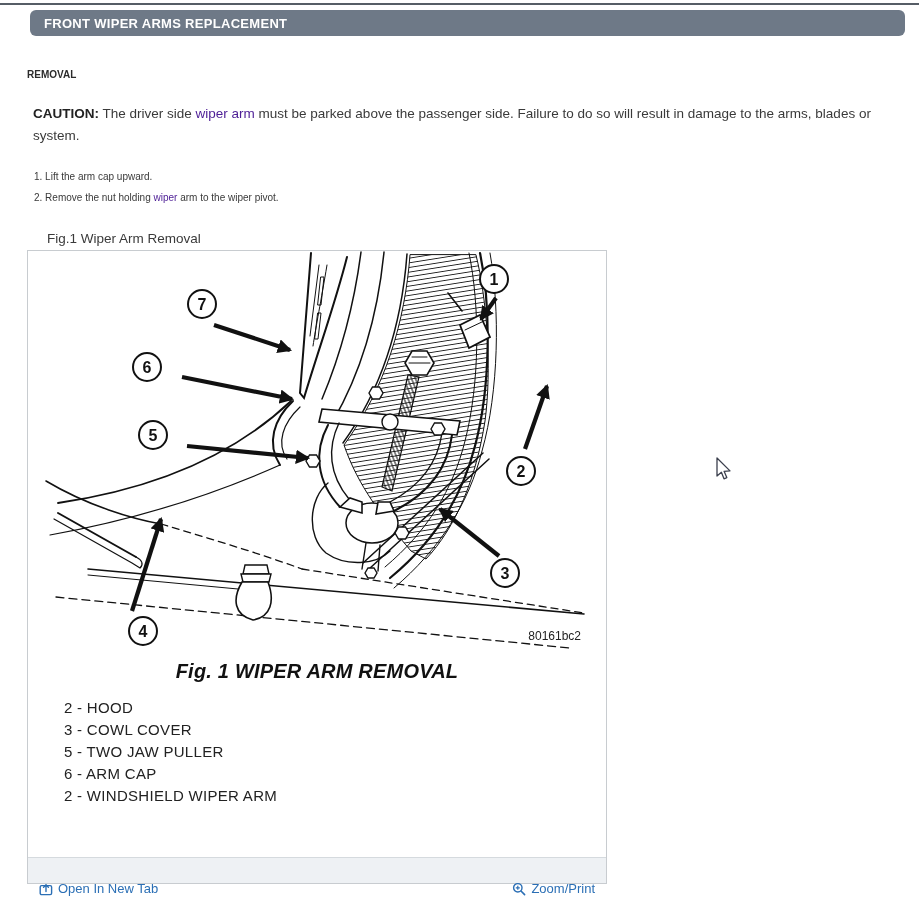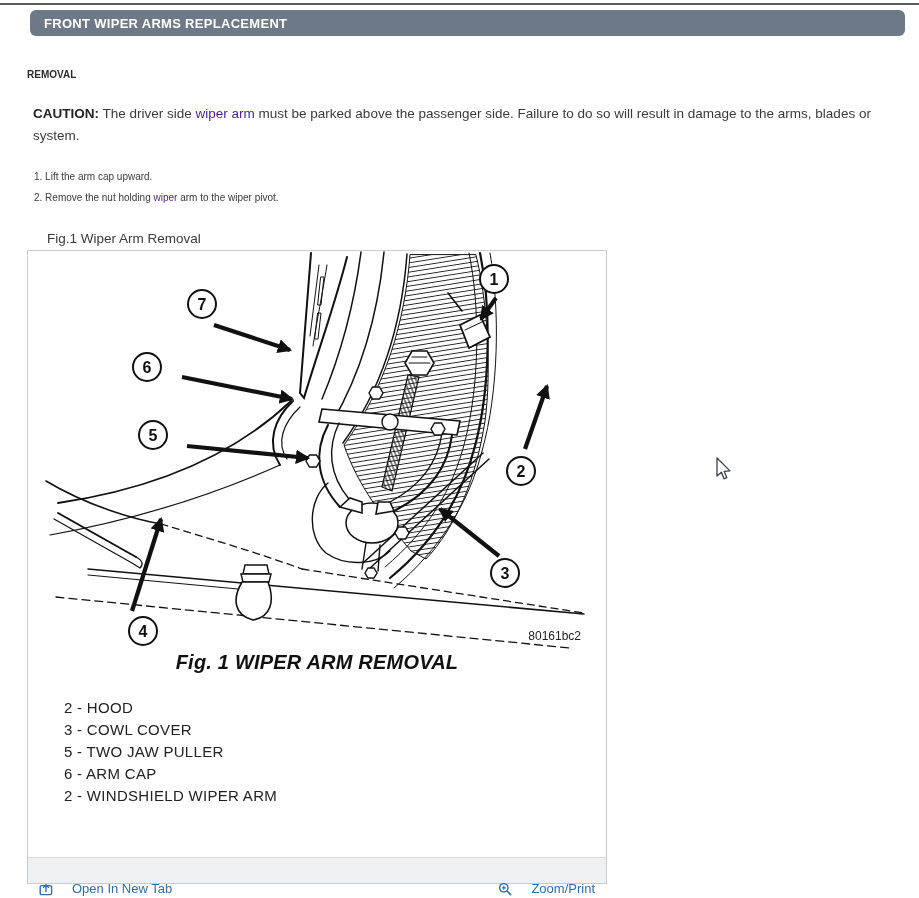--- a/index.html
+++ b/index.html
@@ -15,28 +15,28 @@
   .removal{left:27px;top:69px;font-size:10px;font-weight:bold;color:#2b2b2b;}
   .caution{left:30px;top:103px;width:868px;font-size:13.5px;line-height:22px;color:#3a3a3a;}
   .caution b{color:#222;}
   a.lnk{color:#4c1d95;text-decoration:none;cursor:pointer;}
   .step{left:34px;font-size:10px;color:#3a3a3a;}
   .step1{top:171px;} .step2{top:192px;}
   .figcap{left:27px;top:231px;font-size:13.5px;color:#3a3a3a;margin-left:20px;}
   
   .figure{left:27px;top:250px;width:580px;height:634px;background:#fff;
           border:1px solid #c8ccd0;box-sizing:border-box;}
-  .fig-title{top:400px;left:0;width:100%;text-align:center;font-size:20px;
+  .fig-title{top:409px;left:0;width:100%;text-align:center;font-size:20px;
              font-weight:bold;font-style:italic;color:#111;letter-spacing:.2px;}
   .legend{top:446px;left:36px;list-style:none;margin:0;padding:0;}
   .legend li{font-size:15px;color:#222;line-height:22px;letter-spacing:.3px;}
   .fig-toolbar{left:0;bottom:0;width:100%;height:26px;background:#eef1f4;
                border-top:1px solid #d5dade;display:flex;align-items:center;
                justify-content:space-between;padding:0 11px;box-sizing:border-box;}
-  .tb-link{display:flex;align-items:center;gap:19px;font-size:13px;color:#2b6fb5;cursor:pointer;margin-top:36px;}
+  .tb-link{display:flex;align-items:center;gap:5px;font-size:13px;color:#2b6fb5;cursor:pointer;margin-top:36px;}
   .tb-link svg{display:block;}
   
   .d{stroke:#111;fill:none;stroke-linecap:round;}
   .arrow{stroke:#111;stroke-width:4.2;fill:none;}
   .callout circle{fill:#fff;stroke:#111;stroke-width:2;}
   .callout text{font-family:"Liberation Sans",sans-serif;font-size:16px;font-weight:bold;fill:#111;
                 text-anchor:middle;}
   .cursor{left:715px;top:457px;width:17px;height:24px;}
 </style>
 </head>

